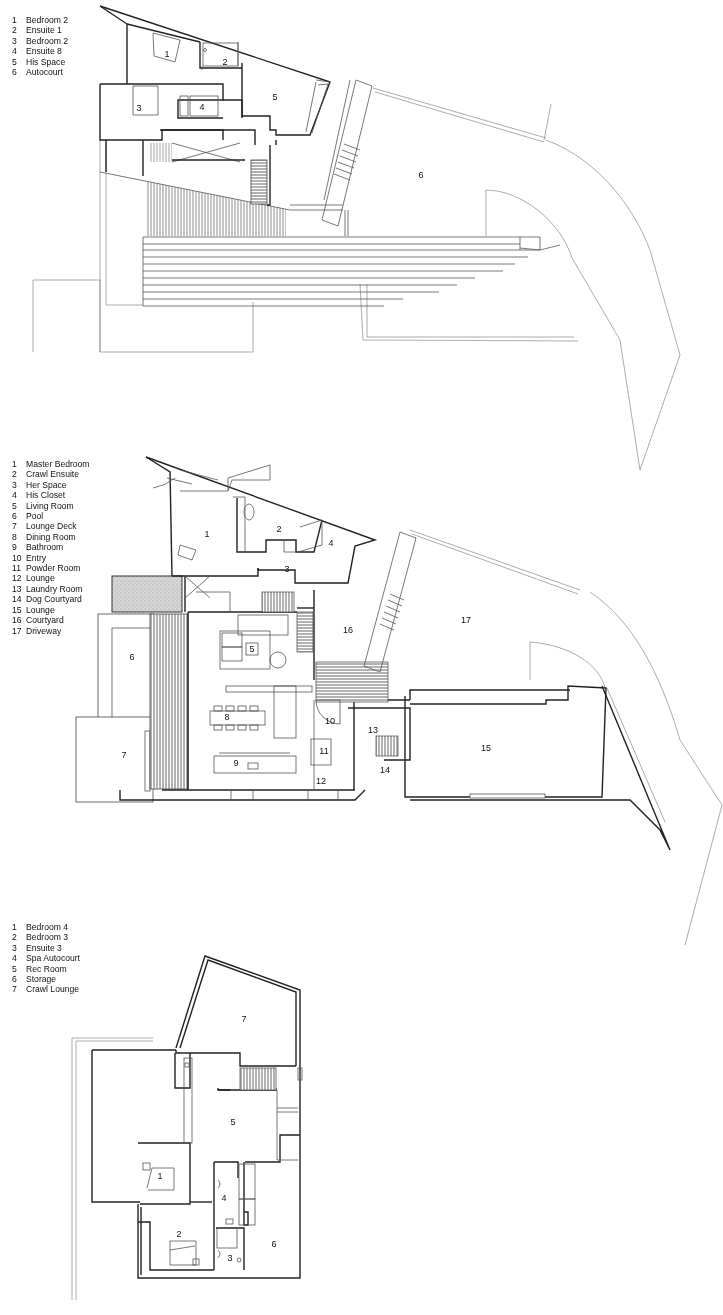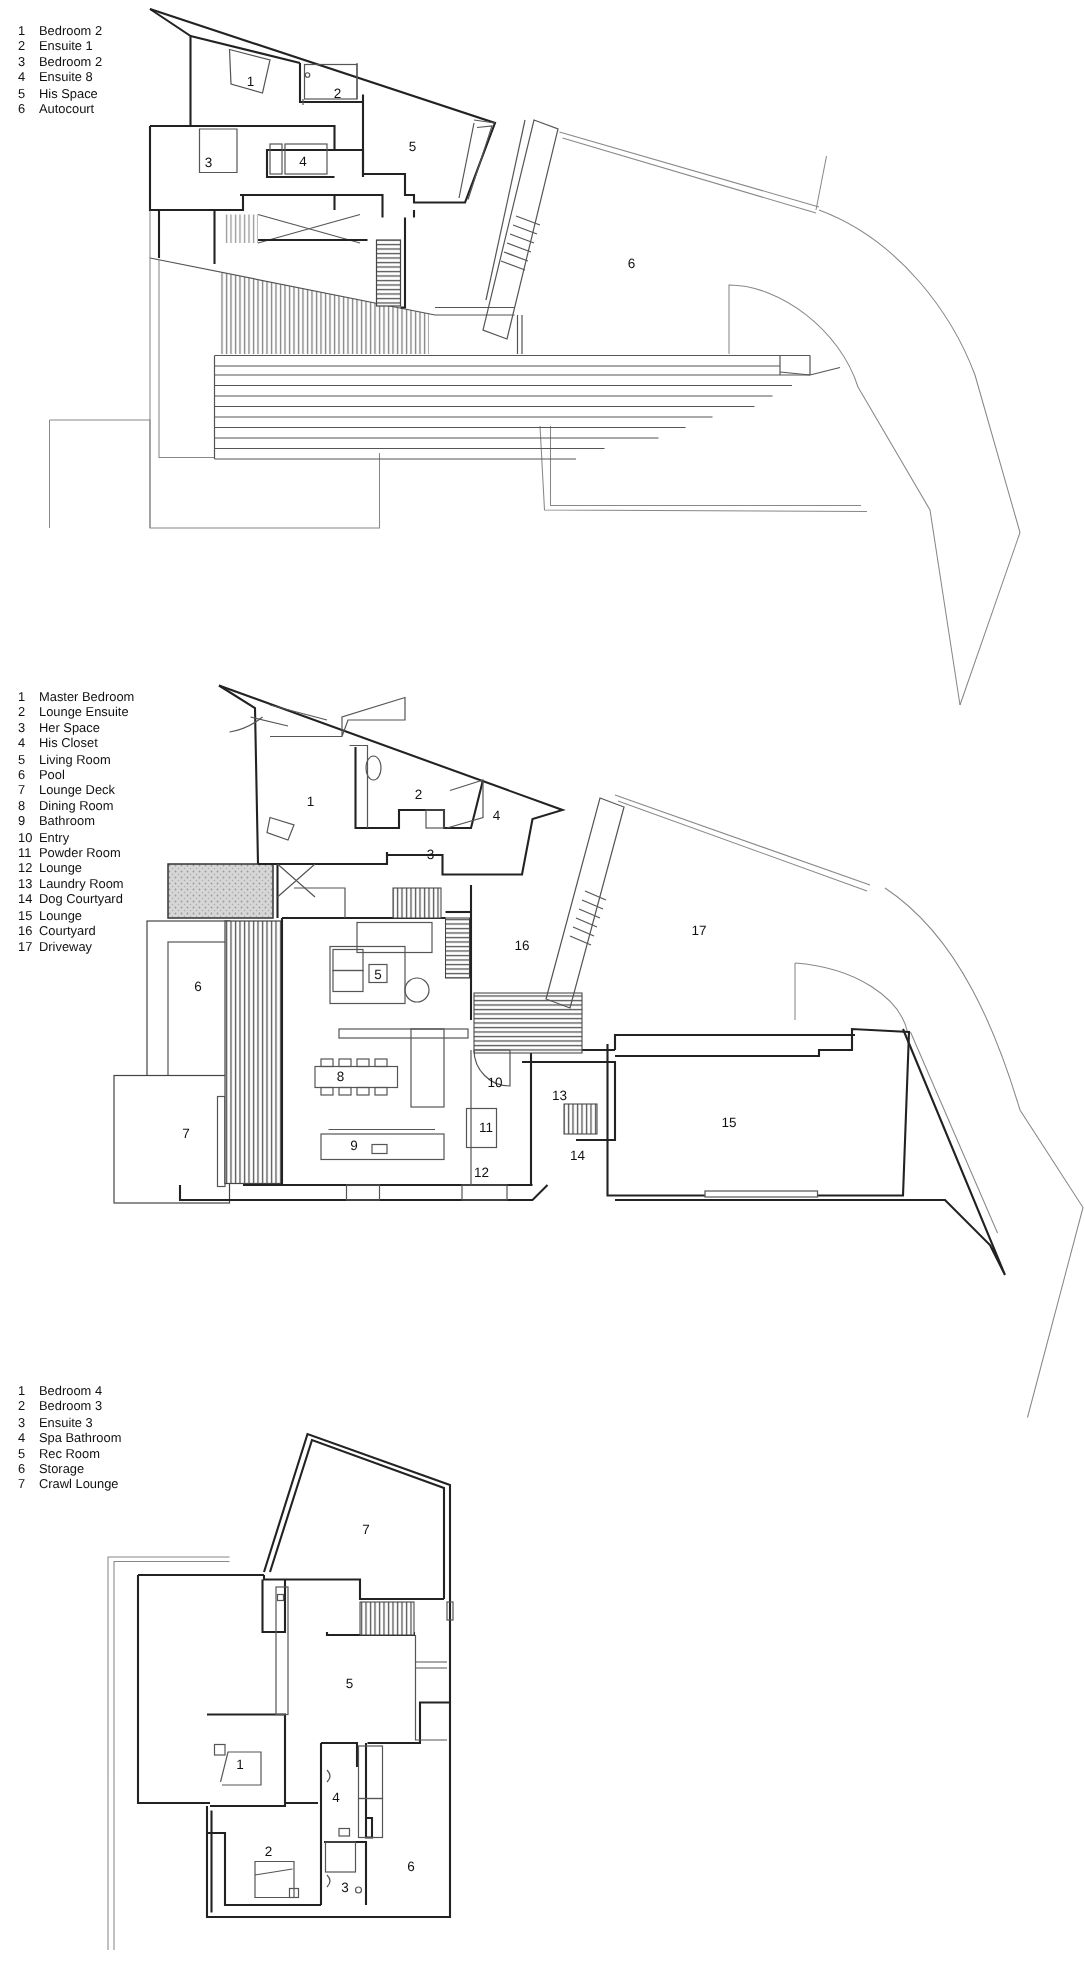--- a/index.html
+++ b/index.html
@@ -45,21 +45,21 @@
     </div>
 </div>
 
 <div class="legend" style="top:459px;">
   <div class="legend-row">
       <span class="legend-num">1</span>
       <span>Master Bedroom</span>
     </div>
   <div class="legend-row">
       <span class="legend-num">2</span>
-      <span>Lounge Ensuite</span>
+      <span>Crawl Ensuite</span>
     </div>
   <div class="legend-row">
       <span class="legend-num">3</span>
       <span>Her Space</span>
     </div>
   <div class="legend-row">
       <span class="legend-num">4</span>
       <span>His Closet</span>
     </div>
   <div class="legend-row">
@@ -124,21 +124,21 @@
   <div class="legend-row">
       <span class="legend-num">2</span>
       <span>Bedroom 3</span>
     </div>
   <div class="legend-row">
       <span class="legend-num">3</span>
       <span>Ensuite 3</span>
     </div>
   <div class="legend-row">
       <span class="legend-num">4</span>
-      <span>Spa Bathroom</span>
+      <span>Spa Autocourt</span>
     </div>
   <div class="legend-row">
       <span class="legend-num">5</span>
       <span>Rec Room</span>
     </div>
   <div class="legend-row">
       <span class="legend-num">6</span>
       <span>Storage</span>
     </div>
   <div class="legend-row">

